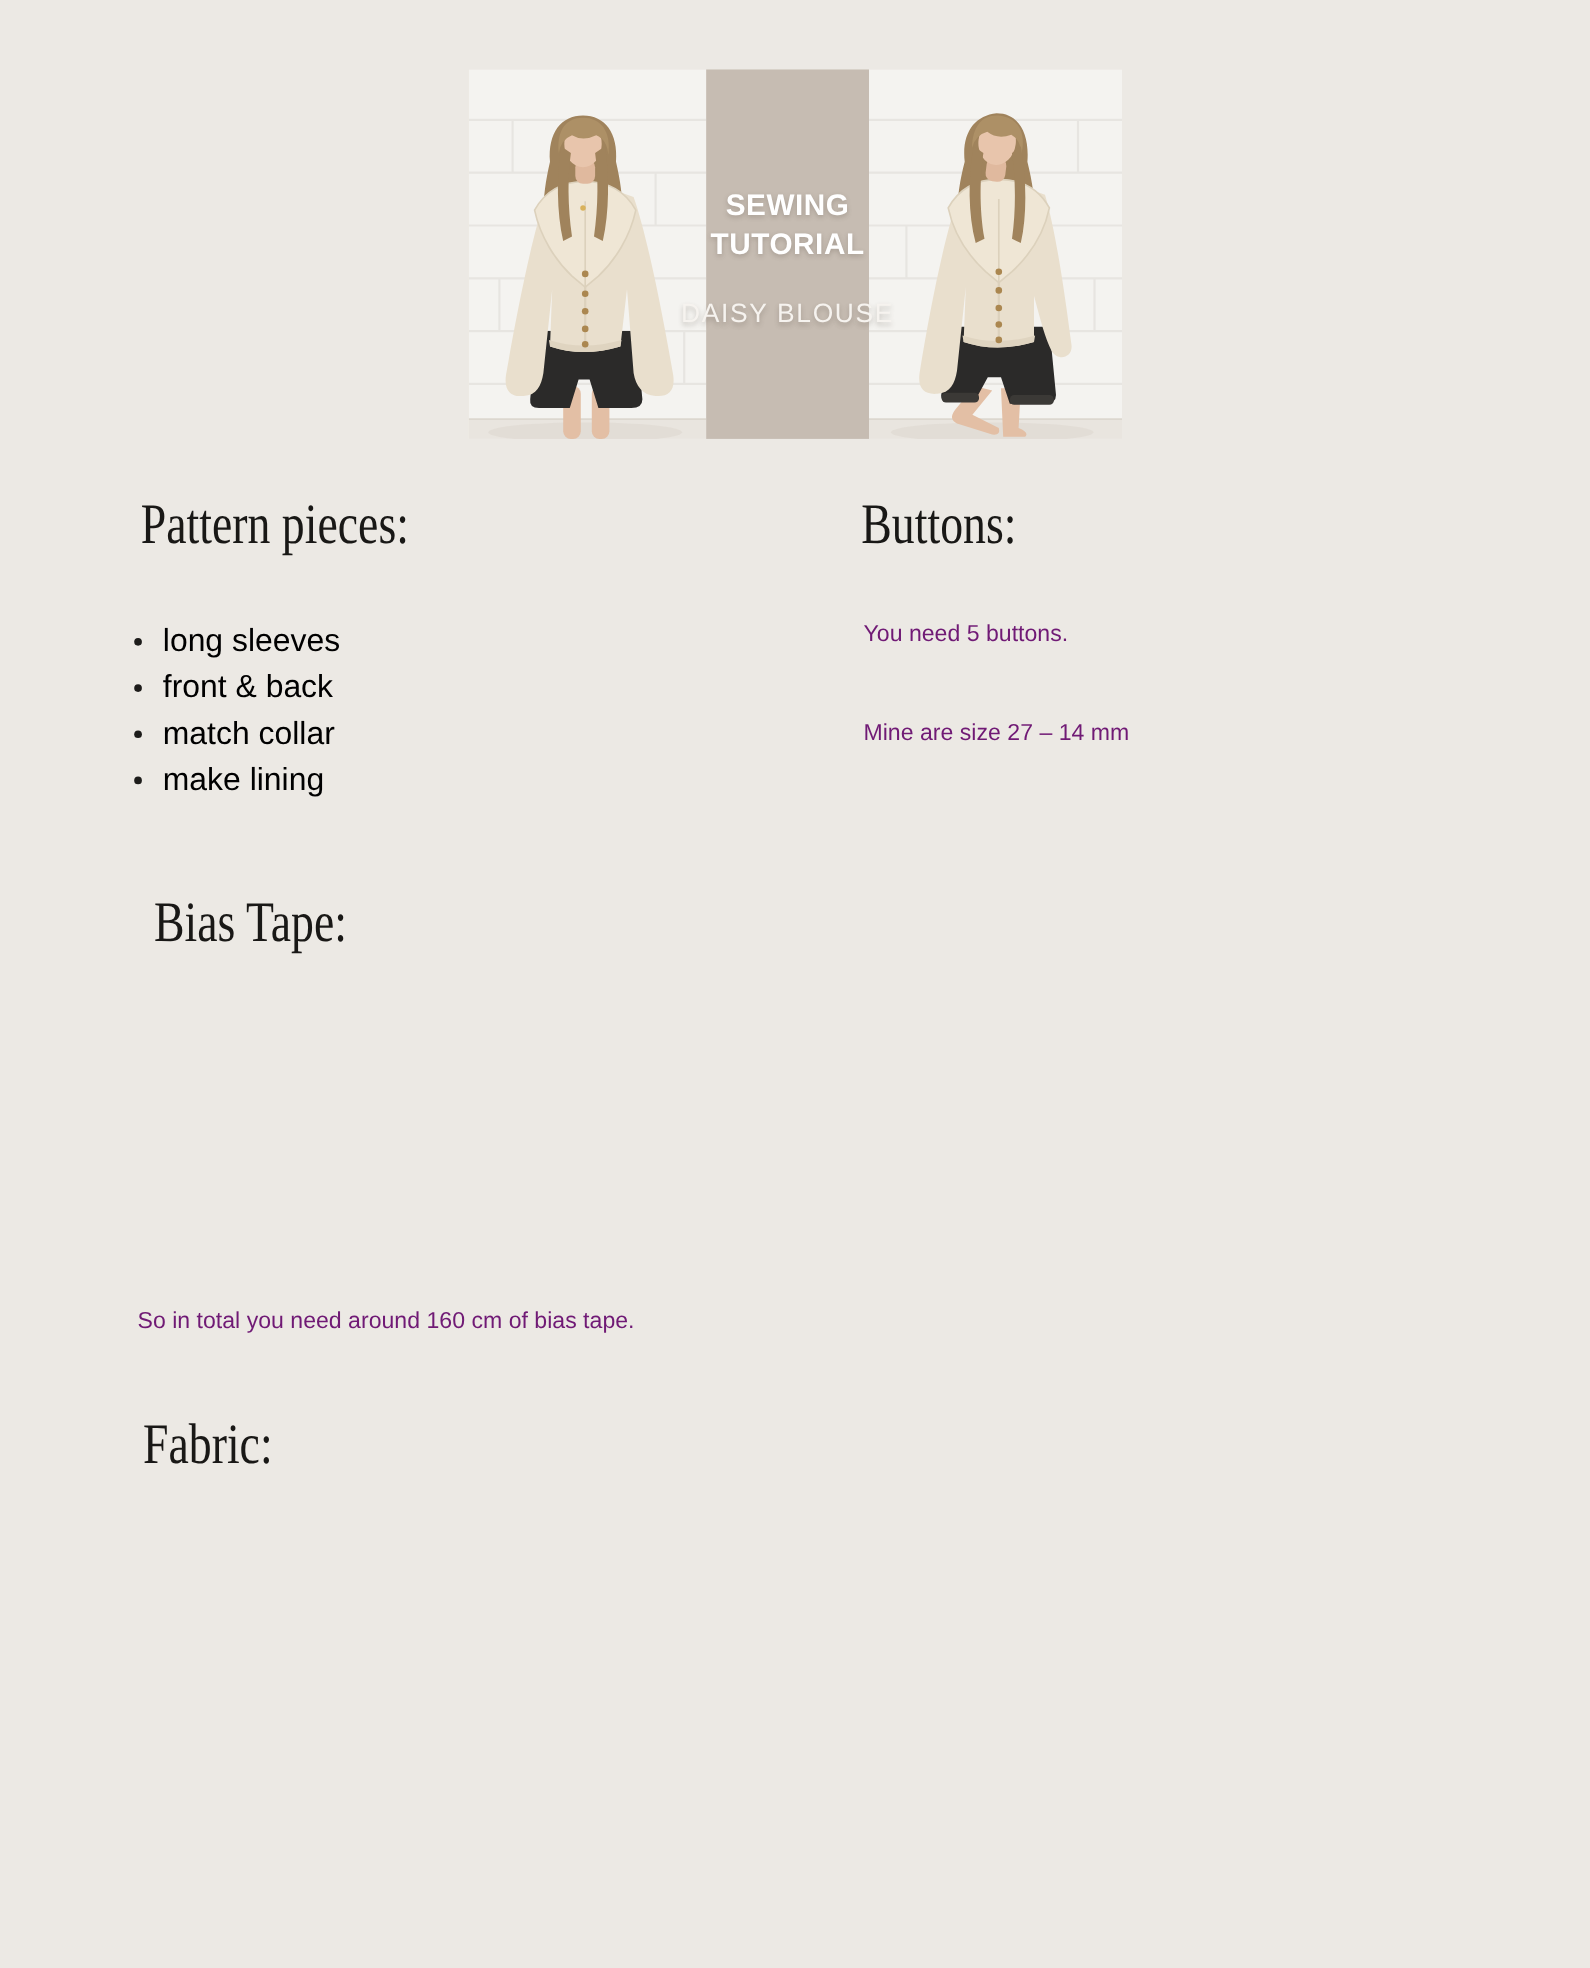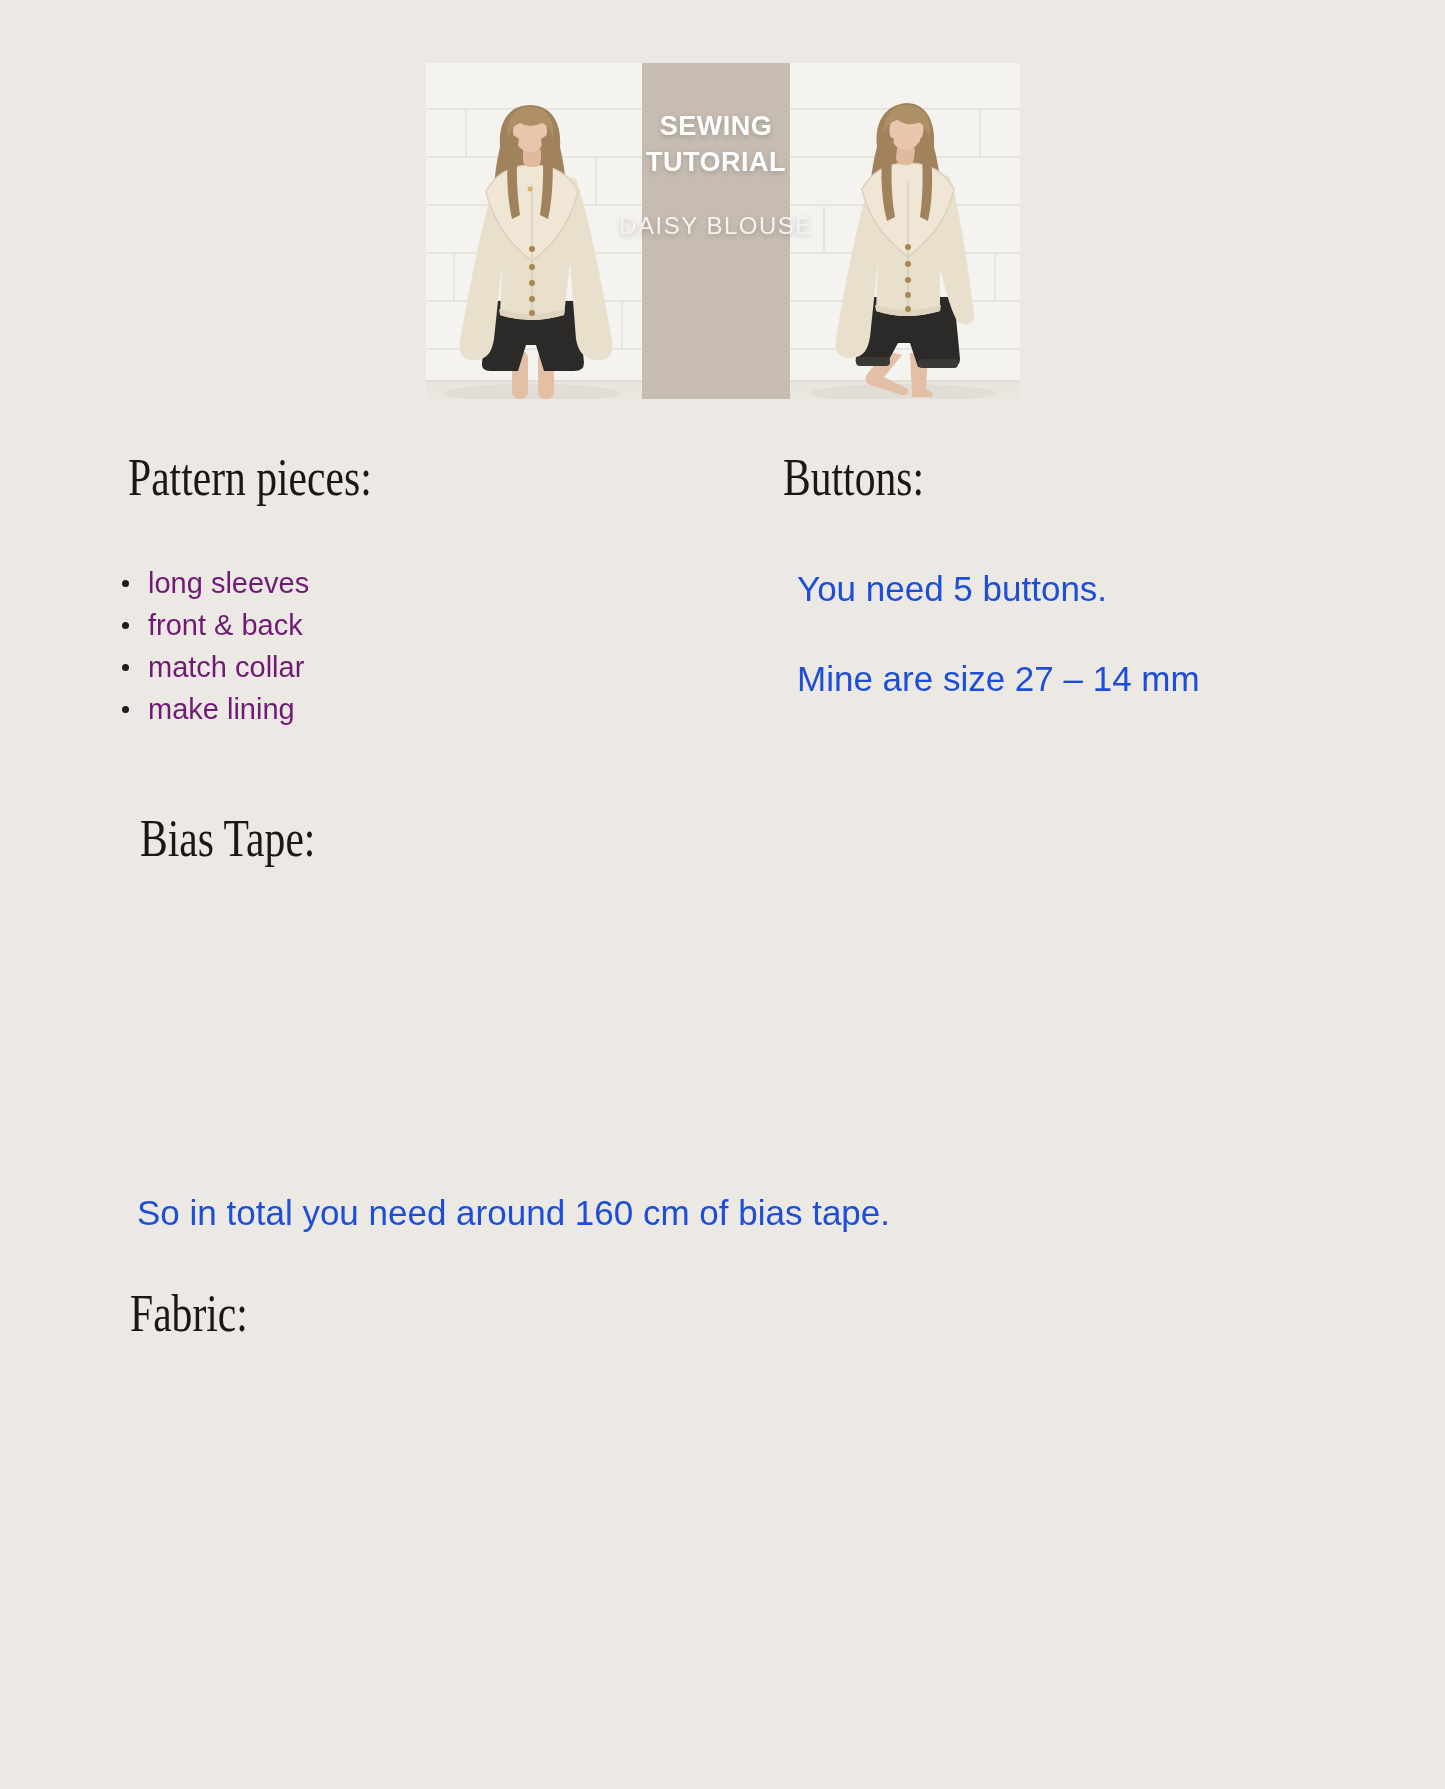--- a/index.html
+++ b/index.html
@@ -4,32 +4,32 @@
 <style>
   html,body{margin:0;padding:0;}
   body{width:1445px;height:1789px;background:#ECE9E4;font-family:"Liberation Sans",sans-serif;}
   .page{position:relative;width:1445px;height:1789px;background:#ECE9E4;color:#1D1C1A;overflow:hidden;}
 
   
   .hero{position:absolute;left:426px;top:63px;width:594px;height:336px;display:flex;overflow:hidden;}
   .hero svg{display:block;flex:0 0 auto;}
   .hero-band{flex:0 0 148px;height:100%;background:#C6BCB2;}
   .hero-text{position:absolute;left:216px;top:0;width:148px;height:100%;text-align:center;pointer-events:none;}
-  .hero-title{margin-top:45px;color:#FFFFFF;font-weight:bold;font-size:27px;line-height:36px;letter-spacing:.5px;text-shadow:0 2px 5px rgba(80,68,58,.28);white-space:pre-line;}
+  .hero-title{margin-top:105px;color:#FFFFFF;font-weight:bold;font-size:27px;line-height:36px;letter-spacing:.5px;text-shadow:0 2px 5px rgba(80,68,58,.28);white-space:pre-line;}
   .hero-subtitle{margin-top:32px;color:#F6F3EF;font-weight:normal;font-size:24px;letter-spacing:1.5px;white-space:nowrap;display:inline-block;transform:translateX(-50%);margin-left:50%;text-shadow:0 2px 5px rgba(80,68,58,.30);}
 
   
   .h-serif{position:absolute;font-family:"Liberation Serif",serif;font-weight:normal;font-size:52px;line-height:54px;color:#191816;letter-spacing:0;transform:scaleX(.8);transform-origin:left center;margin:0;white-space:nowrap;}
 
   
-  .body-text{position:absolute;font-size:35px;line-height:46px;color:#1d4ed8;margin:12px;white-space:pre-line;}
+  .body-text{position:absolute;font-size:21px;line-height:46px;color:#701a75;margin:0;white-space:pre-line;}
   .single-line{white-space:nowrap;}
 
   
-  .blist{position:absolute;margin:0;padding:0;list-style:none;font-size:29px;color:#701a75;}
+  .blist{position:absolute;margin:0;padding:0;list-style:none;font-size:29px;color:#000000;}
   .blist li{position:relative;padding-left:28px;line-height:42px;white-space:nowrap;}
   .blist li::before{content:"";position:absolute;left:2px;top:50%;width:7px;height:7px;margin-top:-3px;border-radius:50%;background:#1D1C1A;}
   .blist.indent2 li{padding-left:26px;}
 </style>
 </head>
 <body>
 
 <div class="page">
 
   <div class="hero">

